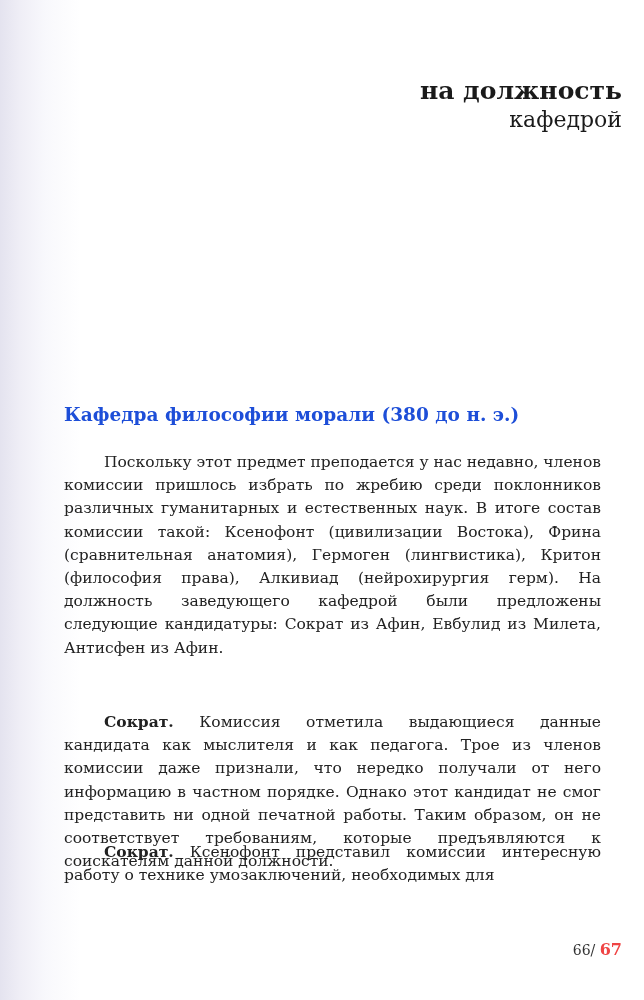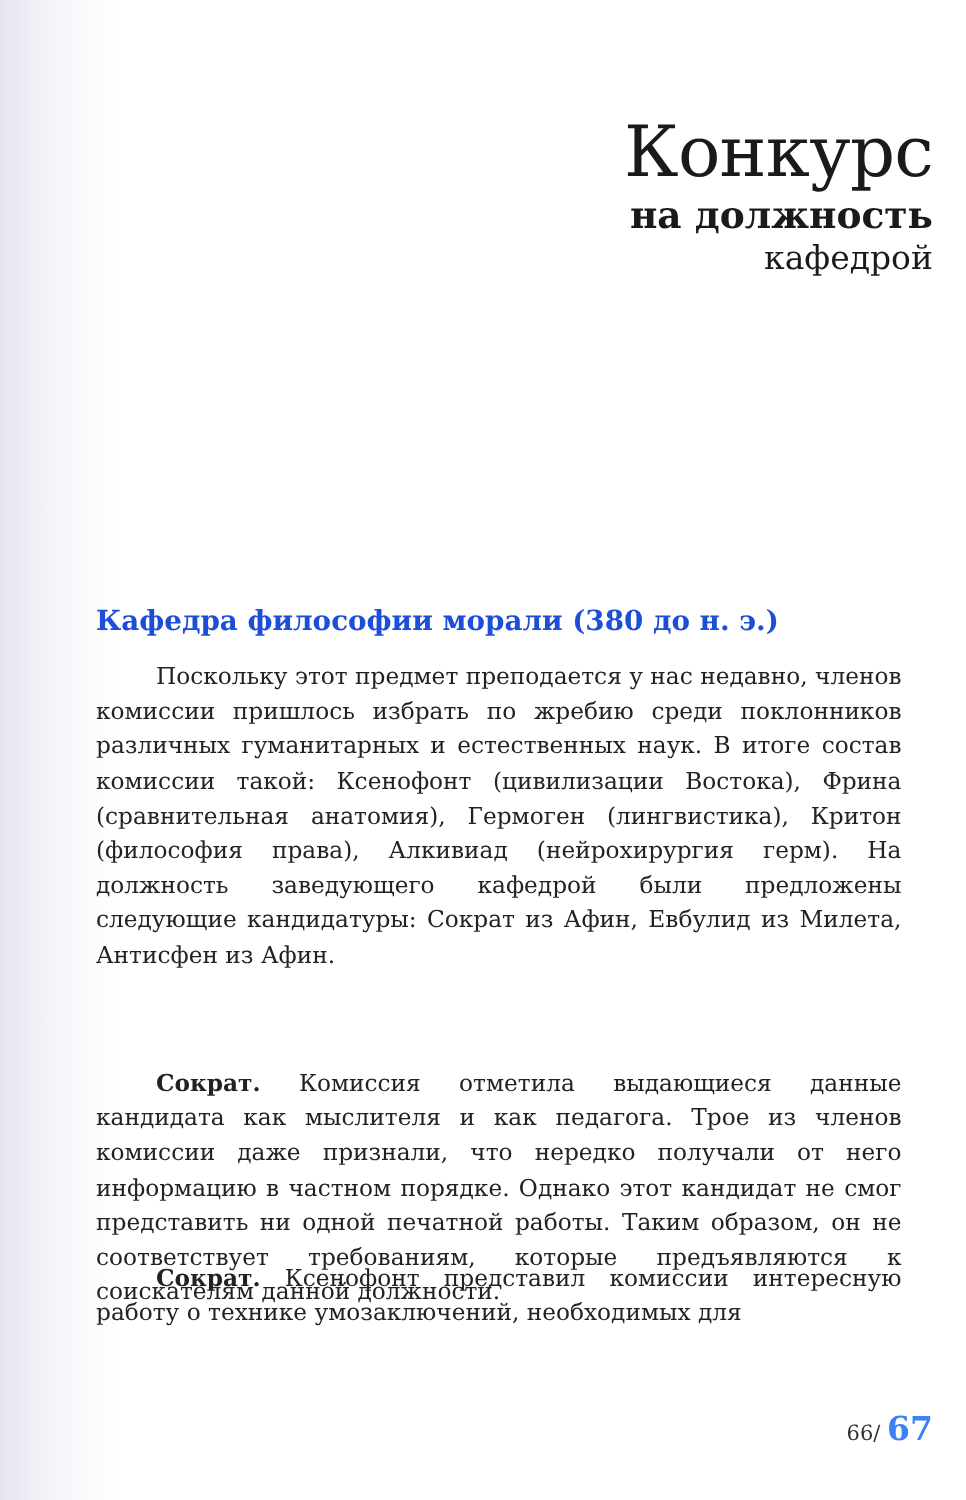--- a/index.html
+++ b/index.html
@@ -20,35 +20,34 @@
   .section-heading {
     position: absolute; left: 64px; top: 404px;
     font-size: 18.5px; font-weight: bold; color: #1d4ed8;
     margin: 0;
   }
   .body-text {
     position: absolute; left: 64px; width: 537px;
     font-size: 15.5px; line-height: 23.2px; text-align: justify; color: #222;
     margin: 0;
   }
-  .p1 { top: 440px; text-indent: 40px; }
+  .p1 { top: 451px; text-indent: 40px; }
   .p2 { top: 710px; text-indent: 40px; }
   .p3 { top: 840px; text-indent: 40px; }
   .lead { font-weight: bold; }
   .page-num {
     position: absolute; right: 22px; top: 940px;
     font-size: 14px; color: #333;
   }
-  .page-num .cur { font-size: 22px; font-weight: bold; color: #3b82f6; }
+  .page-num .cur { font-size: 16px; font-weight: bold; color: #ef4444; }
 </style>
 </head>
 <body>
 
 <div class="title-block">
-  <span class="t1">Конкурс</span>
   <span class="t2">на должность</span>
   <span class="t4">кафедрой</span>
 </div>
 
 <h2 class="section-heading">Кафедра философии морали (380 до н. э.)</h2>
 
 <p class="body-text p1"><span>Поскольку этот предмет преподается у нас недавно, членов комиссии пришлось избрать по жребию среди поклонников различных гуманитарных и естественных наук. В итоге состав комиссии такой: Ксенофонт (цивилизации Востока), Фрина (сравнительная анатомия), Гермоген (лингвистика), Критон (философия права), Алкивиад (нейрохирургия герм). На должность заведующего кафедрой были предложены следующие кандидатуры: Сократ из Афин, Евбулид из Милета, Антисфен из Афин.</span></p>
 
 <p class="body-text p2"><span class="lead">Сократ.</span><span> Комиссия отметила выдающиеся данные кандидата как мыслителя и как педагога. Трое из членов комиссии даже признали, что нередко получали от него информацию в частном порядке. Однако этот кандидат не смог представить ни одной печатной работы. Таким образом, он не соответствует требованиям, которые предъявляются к соискателям данной должности.</span></p>
 

